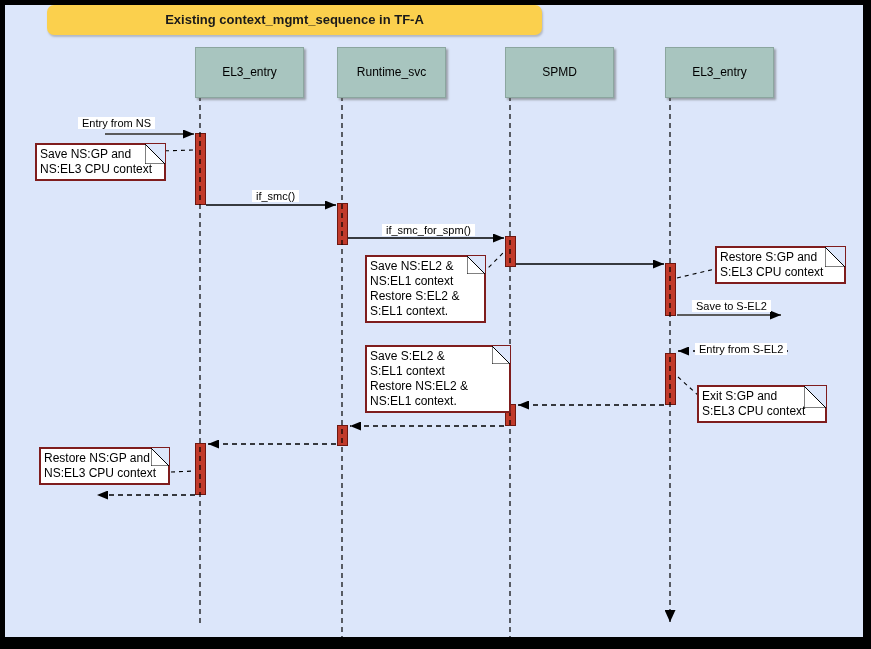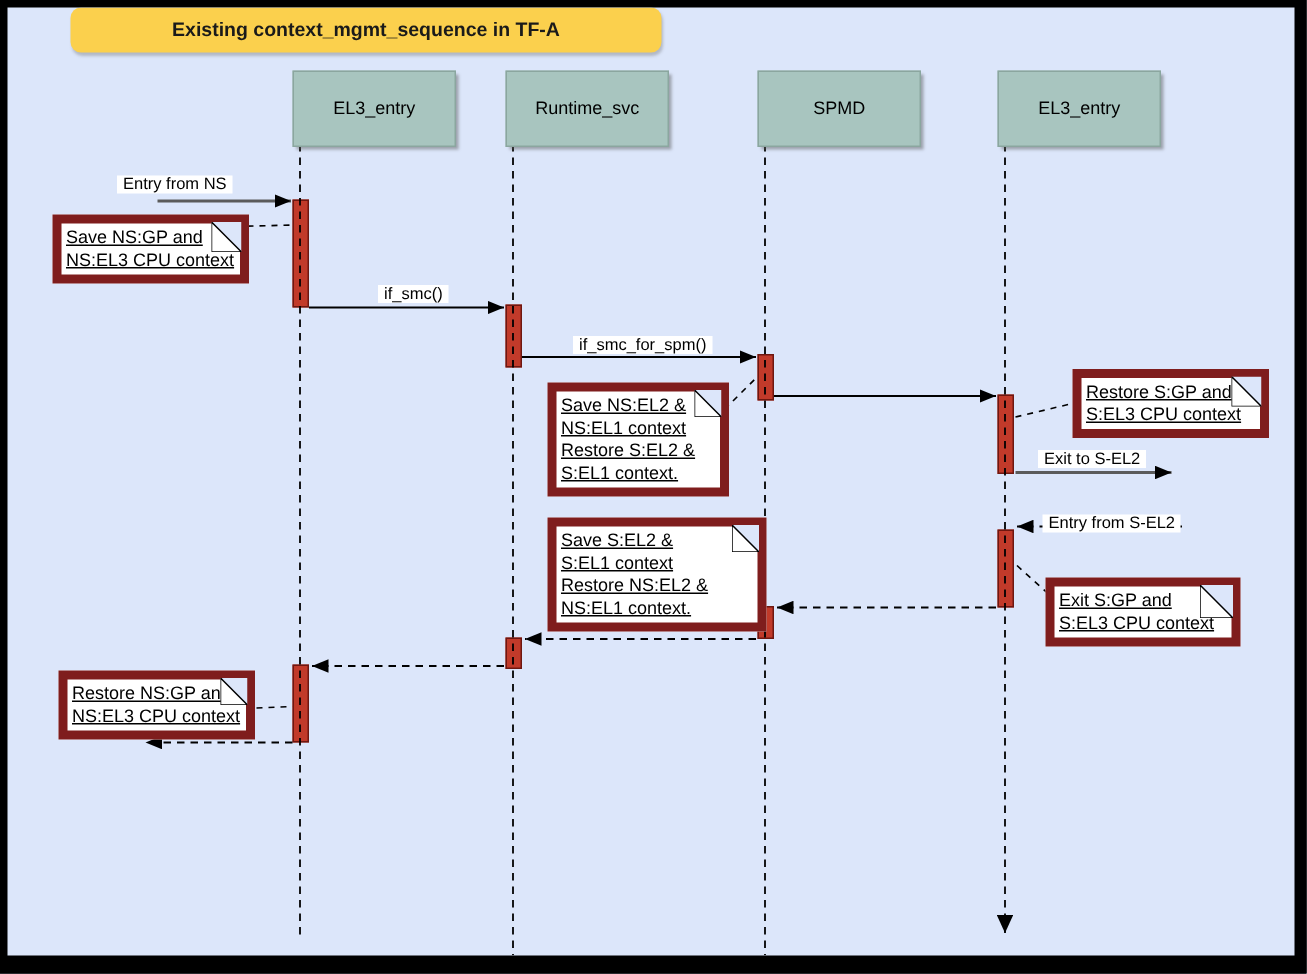--- a/index.html
+++ b/index.html
@@ -11,40 +11,40 @@
     --activation-fill:#c13a2a;
     --activation-border:#6e1710;
     --note-fill:#ffffff;
     --line-color:#000000;
   }
   html,body{margin:0;padding:0;background:#000;}
   .page{position:relative;width:871px;height:649px;background:#000;
         font-family:"Liberation Sans",sans-serif;color:#000;overflow:hidden;}
   .canvas{position:absolute;left:5px;top:5px;width:858px;height:632px;
           background:var(--background);overflow:hidden;}
-  .banner{position:absolute;left:42px;top:0;width:394px;height:30px;
+  .banner{position:absolute;left:42px;top:0;width:495px;height:30px;
           background:var(--banner-fill);border-radius:7px;text-align:center;
           line-height:30px;font-weight:bold;font-size:13px;color:#1a1a1a;
           box-shadow:1px 2px 2px rgba(100,100,100,.35);z-index:3;}
   .participant{position:absolute;top:42px;width:107px;height:49px;
           background:var(--participant-fill);border:1px solid var(--participant-border);
           box-shadow:2px 2px 2px rgba(90,90,90,.5);text-align:center;
           line-height:49px;font-size:12px;z-index:3;margin-left:48px;}
   .activation{position:absolute;width:11px;background:var(--activation-fill);
           border:1px solid var(--activation-border);box-sizing:border-box;z-index:1;}
   svg.overlay{position:absolute;left:0;top:0;z-index:2;pointer-events:none;}
   .ln-life{stroke:var(--line-color);stroke-width:1.2;stroke-dasharray:5 4;fill:none;}
   .ln-solid{stroke:var(--line-color);stroke-width:1.3;}
   .ln-gray{stroke:#5b5b5b;stroke-width:2;}
   .ln-dash{stroke:var(--line-color);stroke-width:1.3;stroke-dasharray:5 4;}
   .ln-conn{stroke:var(--line-color);stroke-width:1.1;stroke-dasharray:4 4;}
   .msg-label{position:absolute;font-size:11px;background:var(--note-fill);
           padding:0 4px;z-index:3;white-space:nowrap;}
-  .note{position:absolute;background:var(--note-fill);border:6px solid #7f1d1d;
-          font-size:12px;line-height:15px;padding:2px 3px;z-index:3;box-sizing:border-box;text-decoration:underline;}
+  .note{position:absolute;background:var(--note-fill);border:2px solid #7f1d1d;
+          font-size:12px;line-height:15px;padding:2px 3px;z-index:3;box-sizing:border-box;}
   .note-text{white-space:pre-line;display:block;}
   .fold{position:absolute;top:-1px;right:-1px;}
   .fold-cut{fill:var(--background);}
   .fold-flap{fill:var(--note-fill);stroke:#000;stroke-width:1;}
 </style>
 </head>
 <body>
 
 <div class="page">
   <div class="canvas">
@@ -103,21 +103,21 @@
       <line class="ln-conn" x1="478" y1="268" x2="500" y2="246"></line>
       <line class="ln-conn" x1="672" y1="273" x2="710" y2="264"></line>
       <line class="ln-conn" x1="482" y1="358" x2="501" y2="397"></line>
       <line class="ln-conn" x1="673" y1="372" x2="694" y2="391"></line>
       <line class="ln-conn" x1="166" y1="467" x2="190" y2="466"></line>
     </svg>
 
     <div class="msg-label" style="left:73px;top:112px">Entry from NS</div>
     <div class="msg-label" style="left:247px;top:185px">if_smc()</div>
     <div class="msg-label" style="left:377px;top:219px">if_smc_for_spm()</div>
-    <div class="msg-label" style="left:687px;top:295px">Exit to S-EL2</div>
+    <div class="msg-label" style="left:687px;top:295px">Save to S-EL2</div>
     <div class="msg-label" style="left:690px;top:338px">Entry from S-EL2</div>
 
     <div class="note" style="left:30px;top:138px;width:131px">
       <svg class="fold" width="20" height="20" viewBox="0 0 20 20">
         <path class="fold-cut" d="M0,0 L20,0 L20,20 Z"></path>
           <path class="fold-flap" d="M0,0 L20,20 L0,20 Z"></path>
       </svg>
       <span class="note-text">Save NS:GP and
 NS:EL3 CPU context</span>
     </div>

